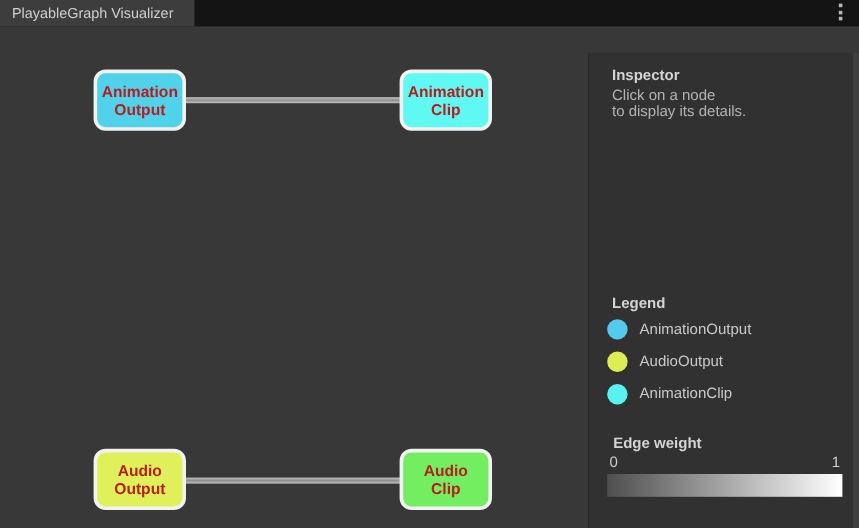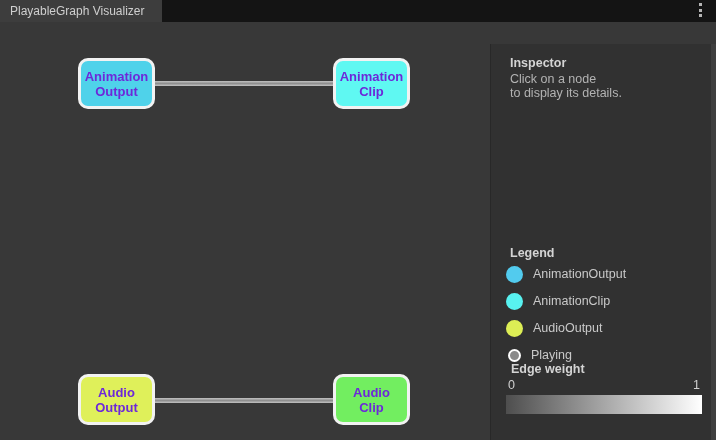--- a/index.html
+++ b/index.html
@@ -31,21 +31,21 @@
                background:#313131; border-left:1px solid #282828; }
   .right-strip { position:absolute; top:44px; left:711px; width:5px; height:396px; background:#3f3f3f; }
 
   
   .edge { position:absolute; height:5px;
           background:linear-gradient(to bottom,#c3c3c3,#8f8f8f 50%,#c3c3c3); }
   .edge.top { left:150px; top:37px; width:188px; }
   .edge.bottom { left:150px; top:354px; width:188px; }
   .node { position:absolute; width:77px; height:51px; border:3px solid #f2f2f2; border-radius:10px;
           display:flex; align-items:center; justify-content:center; text-align:center;
-          font-size:13px; font-weight:bold; line-height:15px; color:#6d28d9;
+          font-size:13px; font-weight:bold; line-height:15px; color:#b91c1c;
           white-space:pre-line; cursor:pointer; }
   .node.n0 { left:78px; top:14px; }
   .node.n1 { left:333px; top:14px; }
   .node.n2 { left:78px; top:330px; }
   .node.n3 { left:333px; top:330px; }
 
   
   .insp-head { position:absolute; left:19px; top:12px; font-size:12.5px; font-weight:bold; color:#d4d4d4; }
   .insp-hint { position:absolute; left:19px; top:28px; font-size:12.5px; color:#b3b3b3;
                line-height:14px; white-space:pre-line; }
@@ -98,30 +98,26 @@
     <div class="insp-hint">Click on a node
 to display its details.</div>
 
     <div class="legend">
       <div class="legend-title">Legend</div>
       <div class="legend-item">
         <span class="dot" style="background-color: rgb(82, 203, 238);"></span>
         <span class="legend-label">AnimationOutput</span>
       </div>
       <div class="legend-item">
-        <span class="dot" style="background-color: rgb(88, 242, 240);"></span>
-        <span class="legend-label">AnimationClip</span>
-      </div>
-      <div class="legend-item">
         <span class="dot" style="background-color: rgb(221, 238, 85);"></span>
         <span class="legend-label">AudioOutput</span>
       </div>
       <div class="legend-item">
-        <span class="dot ring" style="background-color: rgb(138, 138, 138);"></span>
-        <span class="legend-label">Playing</span>
+        <span class="dot" style="background-color: rgb(88, 242, 240);"></span>
+        <span class="legend-label">AnimationClip</span>
       </div>
     </div>
 
     <div class="edge-weight">
       <div class="ew-title">Edge weight</div>
       <div class="ew-labels">
         <span>0</span>
         <span>1</span>
       </div>
       <div class="ew-bar" style="background: linear-gradient(to right, rgb(78, 78, 78), rgb(255, 255, 255));"></div>

